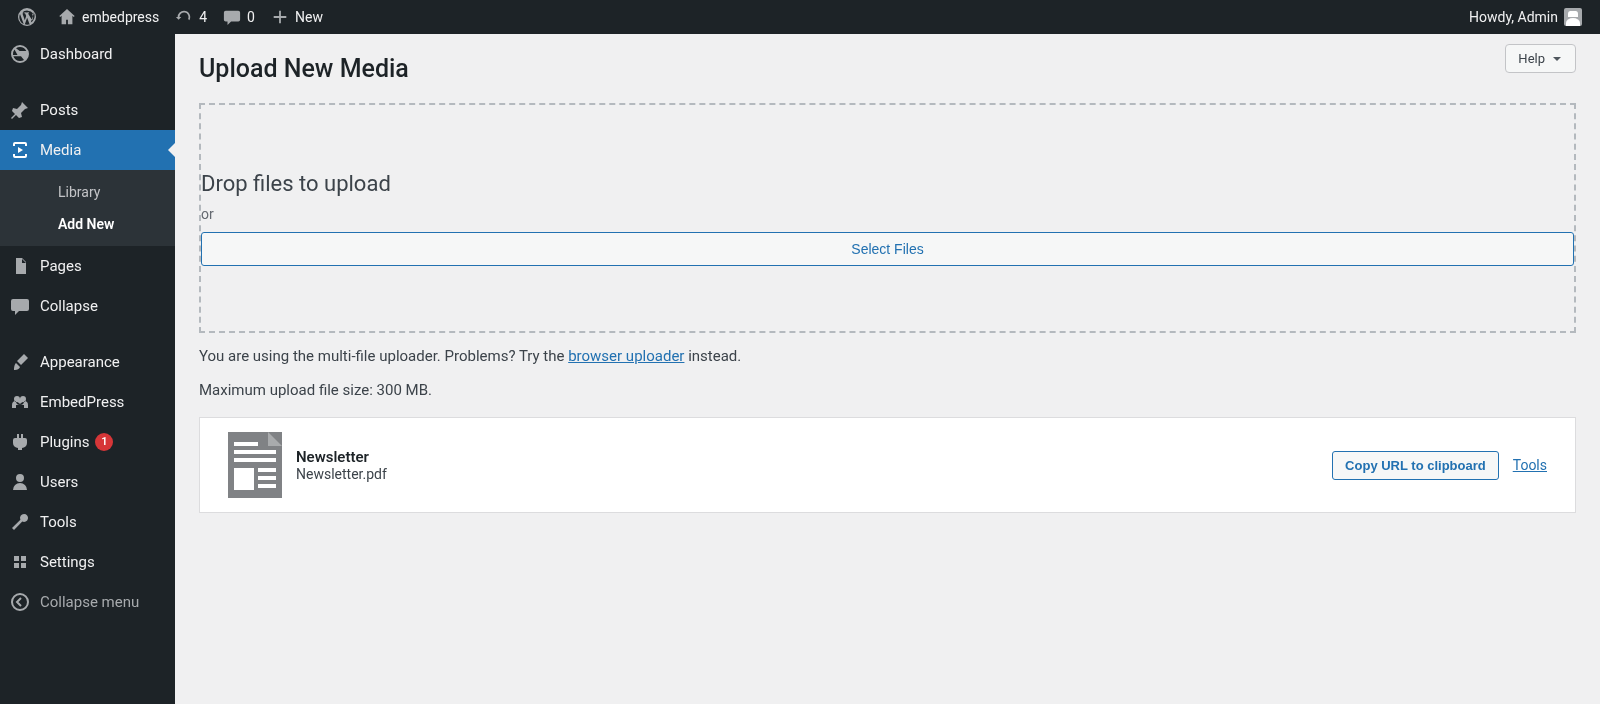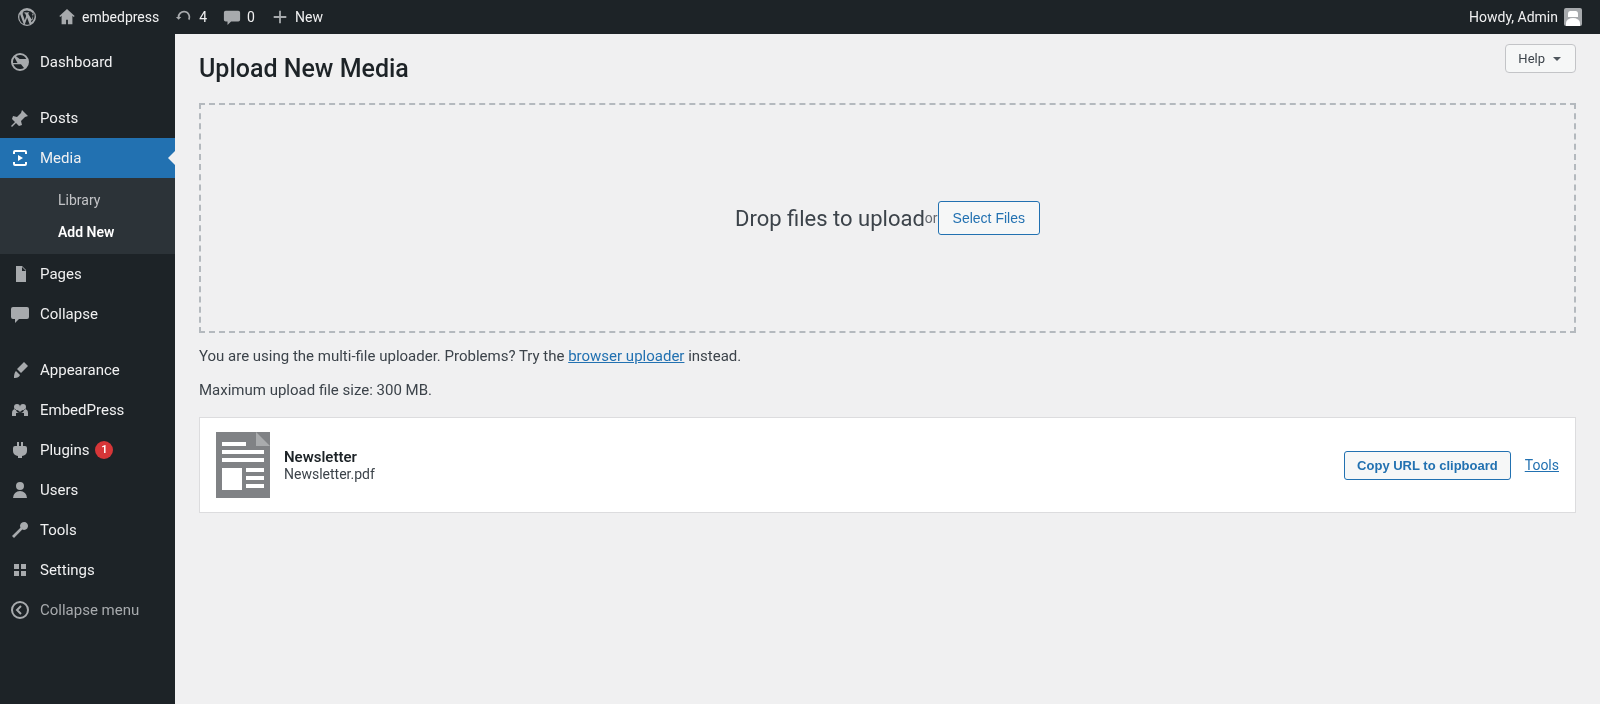--- a/index.html
+++ b/index.html
@@ -32,21 +32,21 @@
   }
   .adminbar .ab-item svg { fill:#a7aaad; width:18px; height:18px; margin-right:6px; }
   .adminbar .spacer { flex:1; }
   .adminbar .avatar { width:18px;height:18px;background:#a7aaad;border-radius:2px;margin-left:6px;position:relative;overflow:hidden; }
   .adminbar .avatar::before { content:""; position:absolute; left:4px; top:3px; width:10px; height:6px; background:#fff; border-radius:50% 50% 0 0 / 100%; }
   .adminbar .avatar::after { content:""; position:absolute; left:2px; top:10px; width:14px; height:10px; background:#fff; border-radius:50% 50% 0 0; }
   .adminbar .howdy { font-size:14px; }
 
   
   .sidebar {
-    position: fixed; top:34px; left:0; bottom:0;
+    position: fixed; top:26px; left:0; bottom:0;
     width: 175px;
     background: #1d2327;
     color: #f0f0f1;
     font-size: 15px;
     padding-top:8px;
   }
   .menu-item {
     display:flex; align-items:center;
     padding: 10px 10px;
     cursor:pointer;
@@ -99,22 +99,22 @@
     border-radius:4px;
   }
   .help-tab svg { width:12px;height:12px;margin-left:6px;fill:#50575e; }
   h1.page-title {
     font-size:25px; font-weight:500; color:#1d2327;
     margin:2px 0 20px;
   }
   .drop-area {
     border:2px dashed #b4b9be;
     min-height:230px;
-    display:flex; 
-    align-items:center; justify-content:center;
+    display:flex; flex-direction:column;
+    justify-content:center;
     margin-bottom:14px;
     background:transparent;
   }
   .drop-area .primary { font-size:22px;color:#3c434a; }
   .drop-area .or { font-size:14px;color:#646970;margin:10px 0; }
   .select-btn {
     background:#f6f7f7;
     border:1px solid #2271b1;
     color:#2271b1;
     font-size:14px;
@@ -123,21 +123,21 @@
     border-radius:3px;
   }
   .upload-notes { font-size:15px; color:#3c434a; margin-bottom:4px; }
   .upload-notes a { color:#2271b1; text-decoration:underline; cursor:pointer; }
   .max-size { font-size:15px; color:#3c434a; margin:16px 0 18px; }
 
   .upload-row {
     background:#fff;
     border:1px solid #dcdcde;
     display:flex; align-items:center;
-    padding:14px 16px;
+    padding:14px 28px;
   }
   .upload-row .thumb {
     width:54px;height:66px;
     margin-right:14px;
     display:flex;align-items:center;justify-content:center;
   }
   .upload-row .thumb svg { width:54px; height:66px; }
   .upload-row .meta { flex:0 0 auto; }
   .upload-row .meta .title { font-size:15px; font-weight:600; color:#1d2327; }
   .upload-row .meta .filename { font-size:14px; color:#3c434a; }

